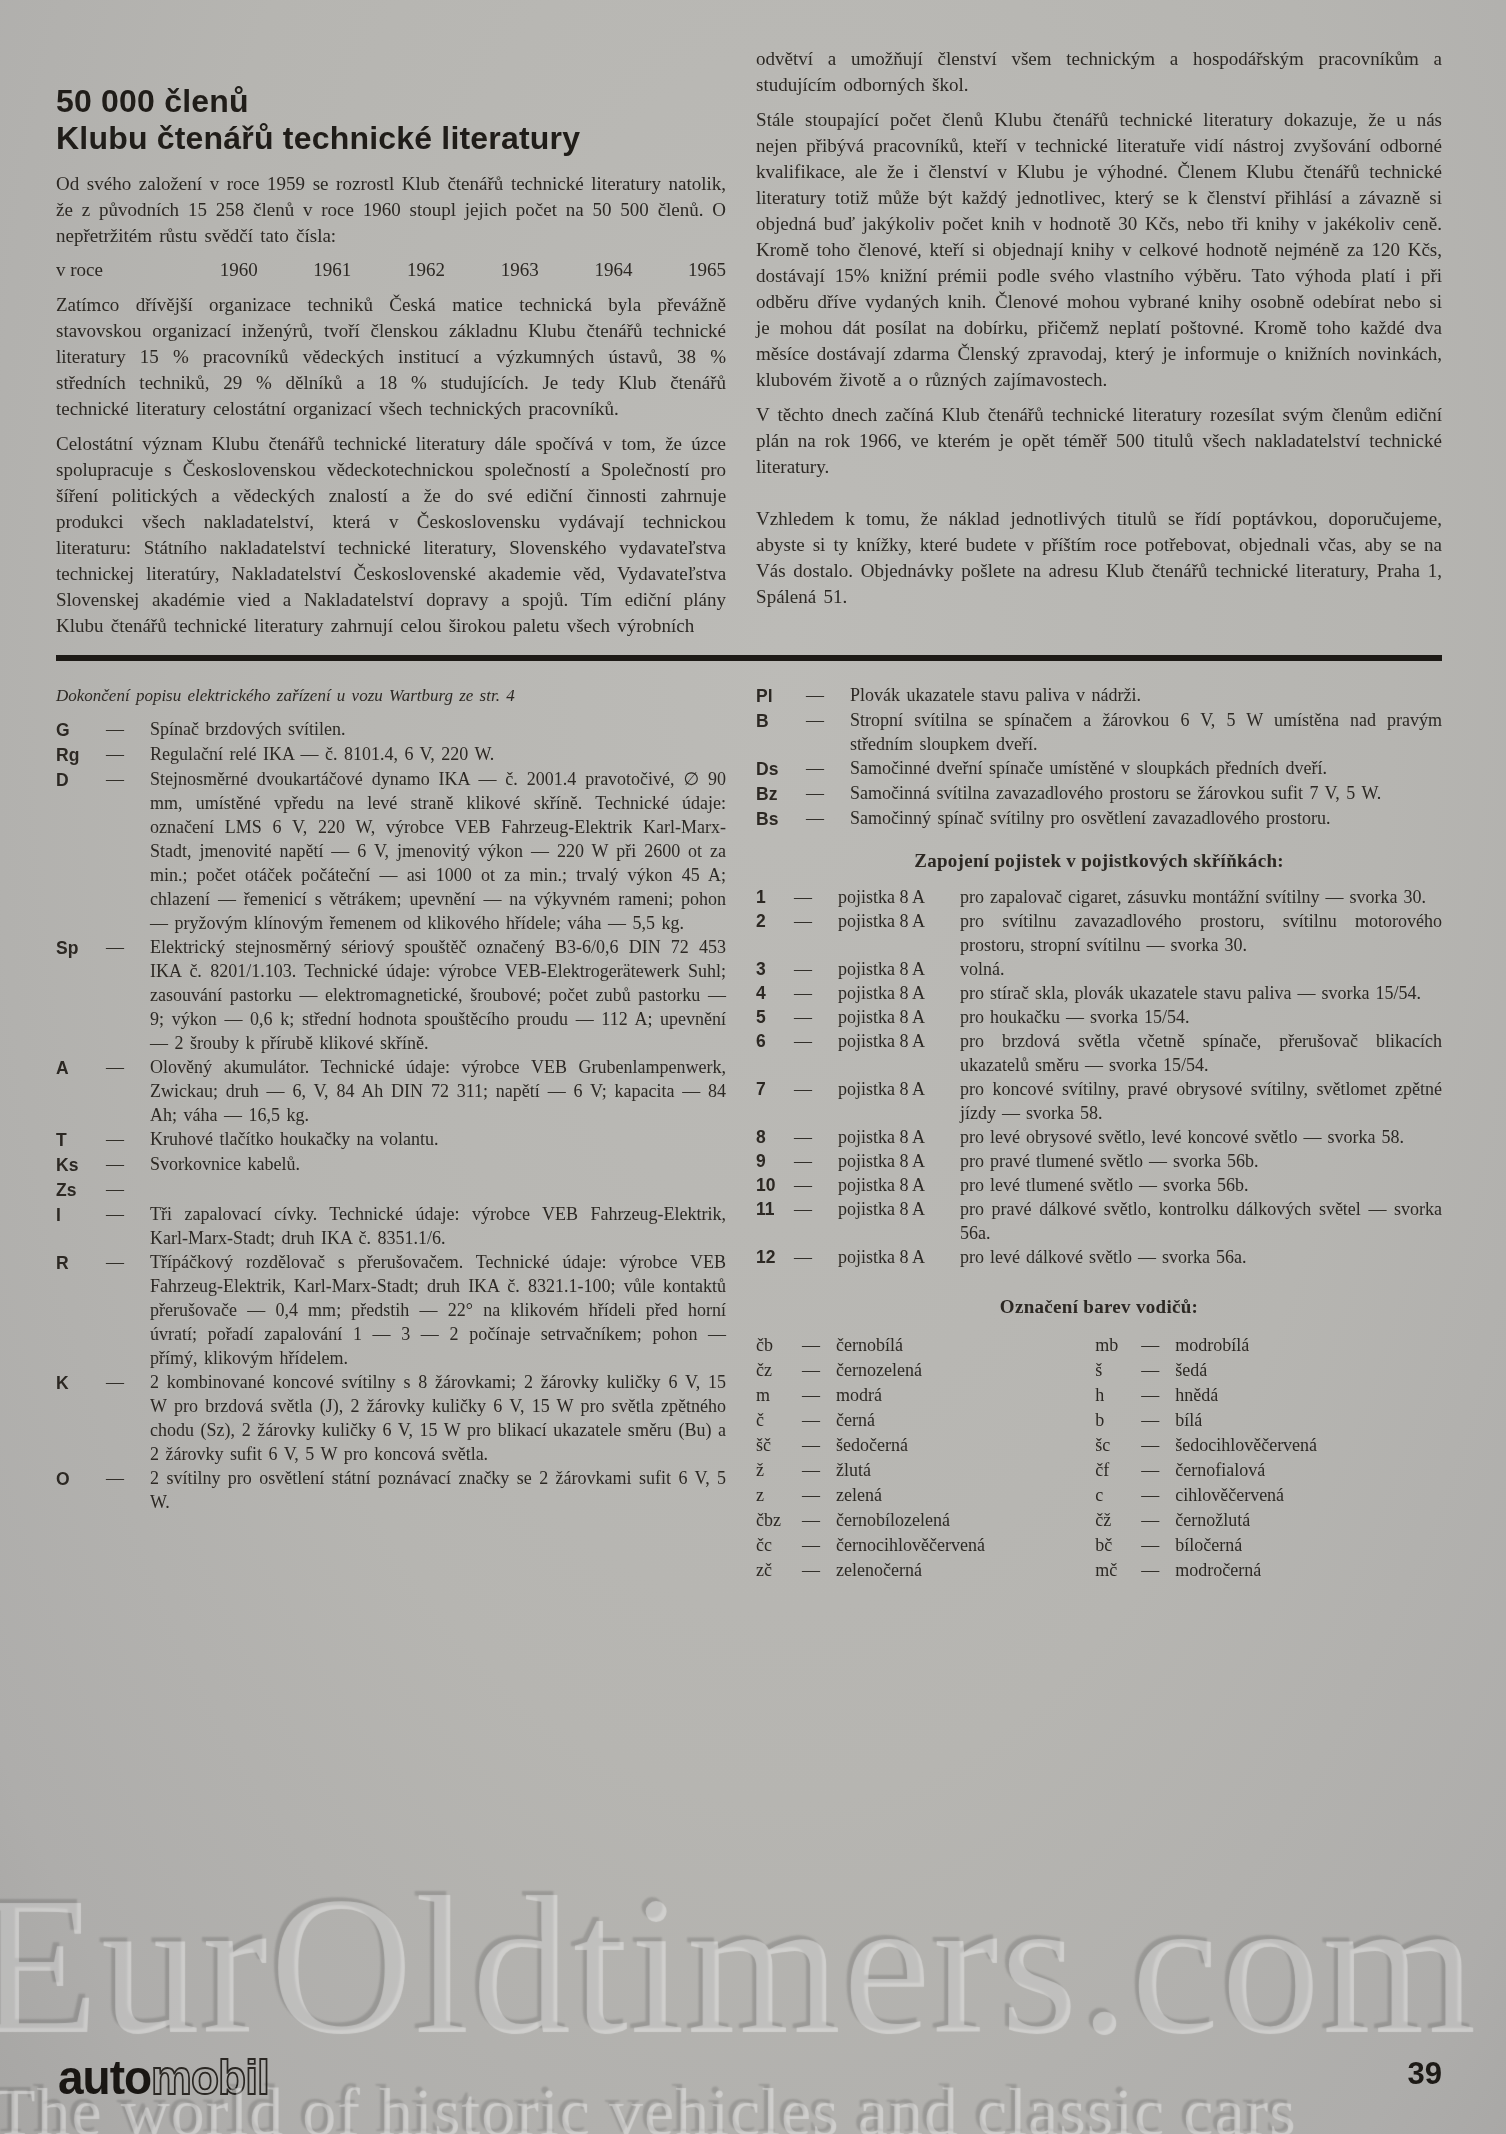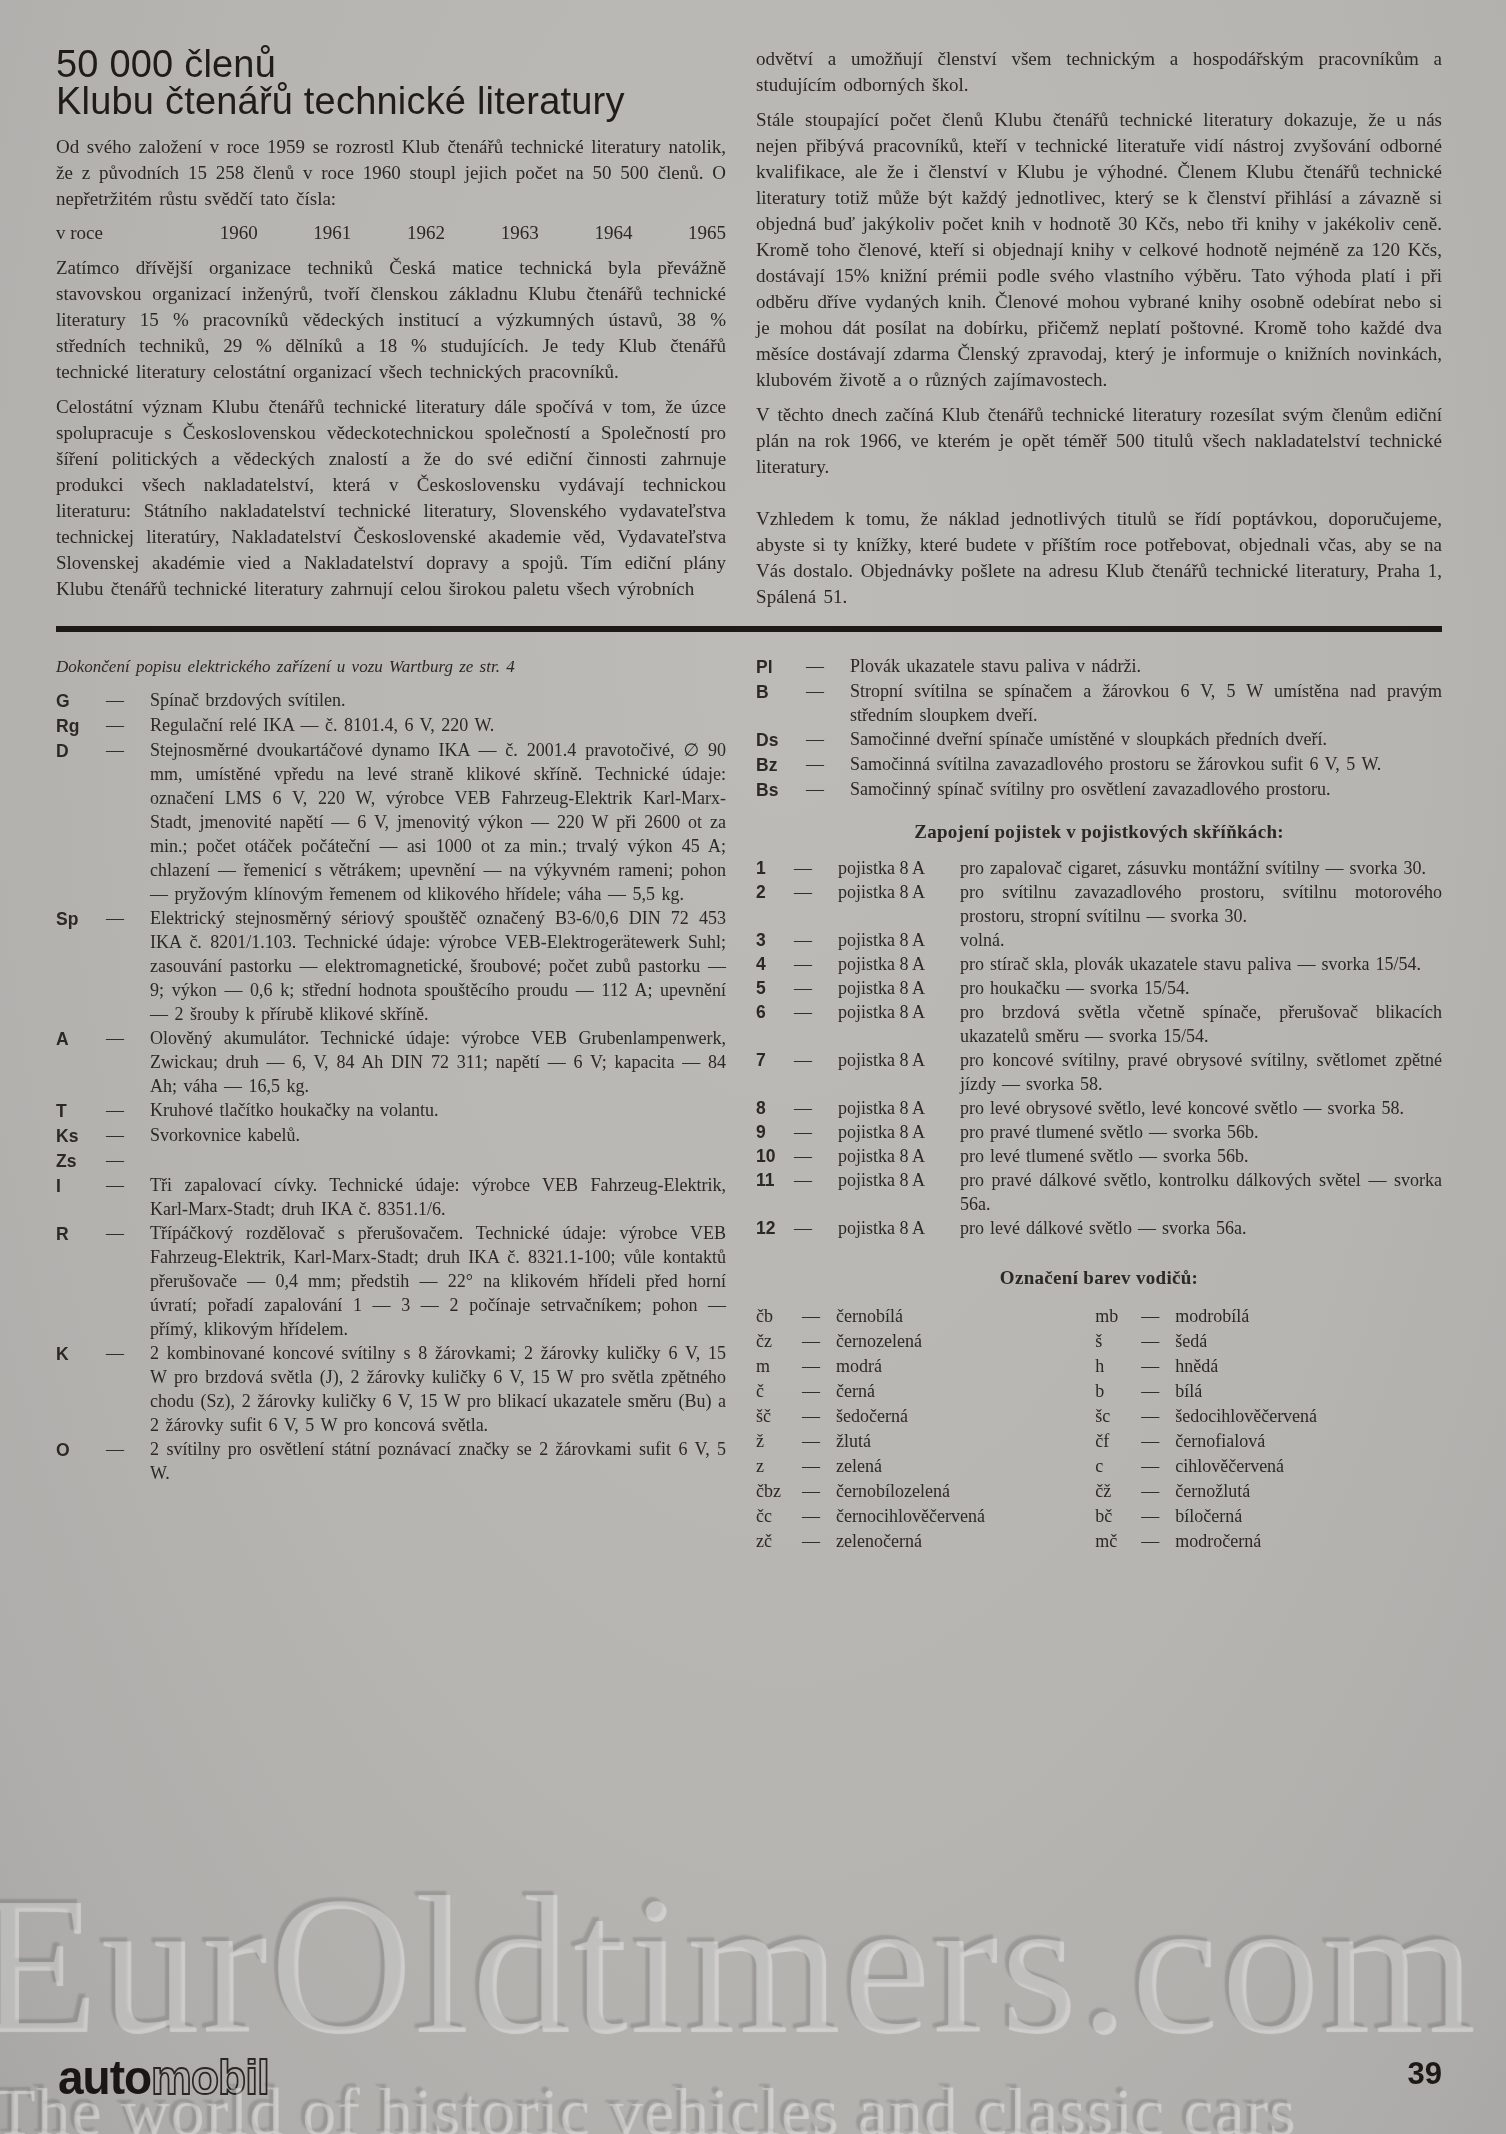--- a/index.html
+++ b/index.html
@@ -8,21 +8,21 @@
     background: radial-gradient(ellipse at 52% 30%, #bcbbb7 0%, #b6b5b1 55%, #aeadab 88%, #a7a6a4 100%);
     box-sizing:border-box; padding:46px 64px 0 56px;
     font-family:"Liberation Serif", serif; color:#2c2823;
   }
   .cols { display:flex; gap:30px; }
   .col { flex:1; }
   .col-l { flex-basis:676px; }
   .col-r { flex-basis:692px; }
 
   
-  .title { font-family:"Liberation Sans", sans-serif; font-weight:normal; font-size:38px; line-height:37px; color:#201d19; letter-spacing:.2px; }
+  .title { font-family:"Liberation Sans", sans-serif; font-weight:bold; font-size:32px; line-height:37px; color:#201d19; letter-spacing:.2px;margin-top:37px; }
   p.para { margin:9px 0 0 0; font-size:19px; line-height:26px; text-align:justify; word-spacing:2.5px; }
   p.para:first-child { margin-top:0; }
   .memtable { margin:8px 0 4px 0; font-size:19px; line-height:26px; }
   .memrow { display:grid; grid-template-columns:108px repeat(6,1fr); }
   .memrow span { text-align:right; }
   .memrow .rowlabel { text-align:left; }
 
   .rule { height:6px; background:#1d1a16; margin:16px 0 22px 0; border:0; }
 
   
@@ -166,21 +166,21 @@
         <span class="etext">Stropní svítilna se spínačem a žárovkou 6 V, 5 W umístěna nad pravým středním sloupkem dveří.</span>
       </div>
       <div class="entry">
         <span class="code">Ds</span>
         <span class="dash">—</span>
         <span class="etext">Samočinné dveřní spínače umístěné v sloupkách předních dveří.</span>
       </div>
       <div class="entry">
         <span class="code">Bz</span>
         <span class="dash">—</span>
-        <span class="etext">Samočinná svítilna zavazadlového prostoru se žárovkou sufit 6 V, 5 W.</span>
+        <span class="etext">Samočinná svítilna zavazadlového prostoru se žárovkou sufit 7 V, 5 W.</span>
       </div>
       <div class="entry">
         <span class="code">Bs</span>
         <span class="dash">—</span>
         <span class="etext">Samočinný spínač svítilny pro osvětlení zavazadlového prostoru.</span>
       </div>
 
       <div class="subhead">Zapojení pojistek v pojistkových skříňkách:</div>
 
       <div class="fuse">

